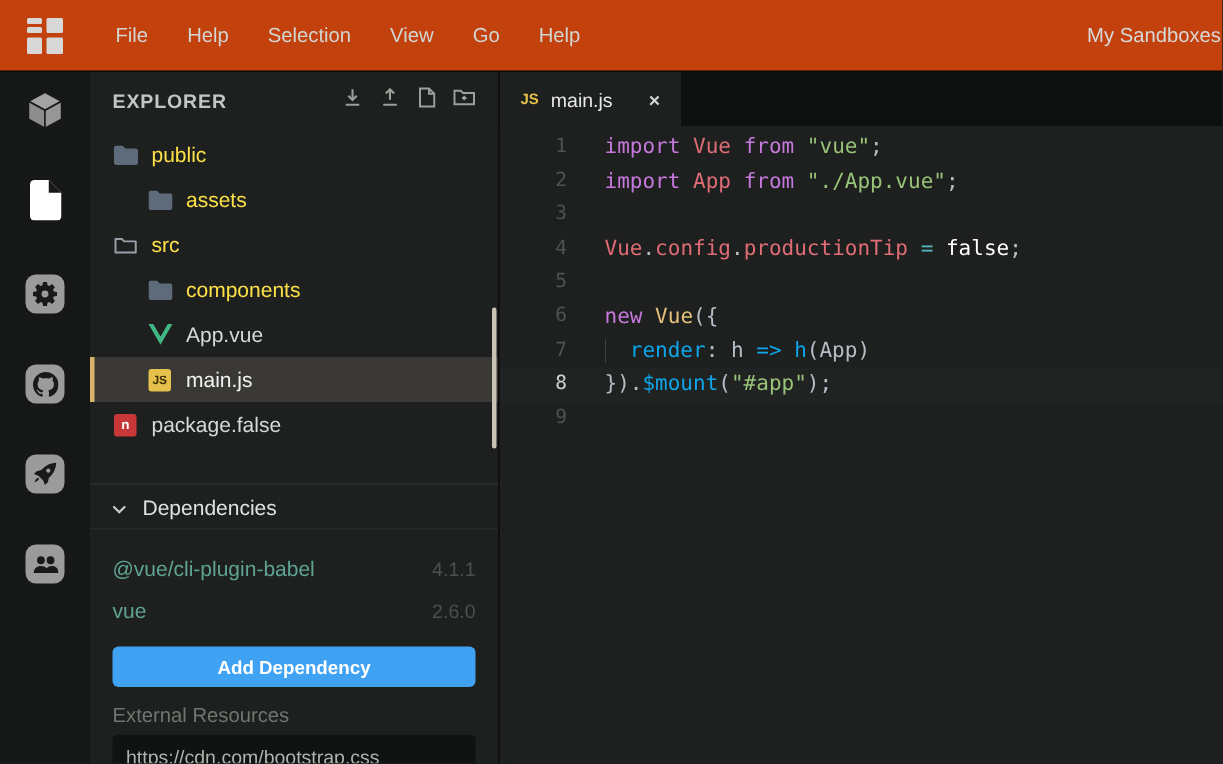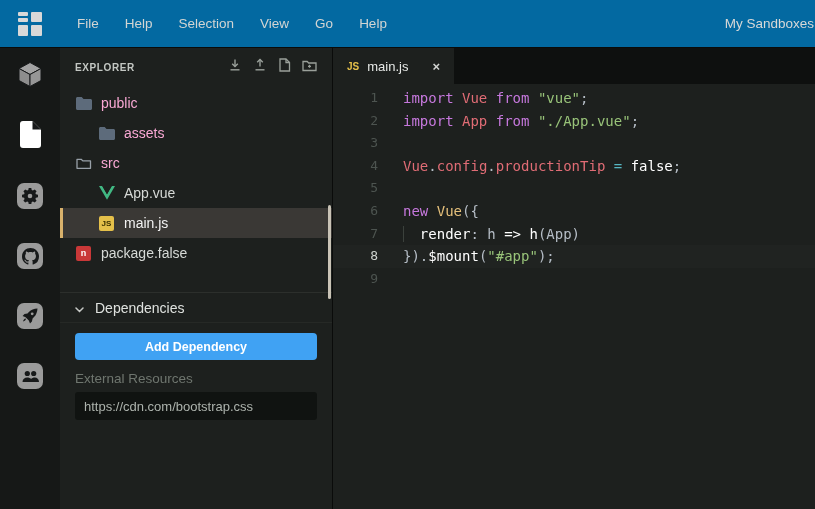--- a/index.html
+++ b/index.html
@@ -1,21 +1,21 @@
 <!DOCTYPE html>
 <html><head>
 <meta charset="utf-8">
 <style>
   * { margin:0; padding:0; box-sizing:border-box; }
   html,body { width:815px; height:509px; overflow:hidden; background:#1d201e;
               font-family:"Liberation Sans", sans-serif; }
   .app { width:815px; height:509px; display:flex; flex-direction:column; }
 
   
-  .topbar { height:48px; flex:0 0 48px; background:#0369a1; display:flex; align-items:center;
+  .topbar { height:48px; flex:0 0 48px; background:#c2410c; display:flex; align-items:center;
             border-bottom:1px solid #0a0b0a; }
   .logo-cell { width:60px; display:flex; justify-content:center; }
   .logo-grid { position:relative; width:24px; height:24px; }
   .logo-grid span { position:absolute; background:#d8d8d8; border-radius:1px; }
   .lg-a1 { left:0; top:0;  width:10px; height:4px; }
   .lg-a2 { left:0; top:6px; width:10px; height:4px; }
   .lg-b  { left:13px; top:0; width:11px; height:10px; }
   .lg-c  { left:0; top:13px; width:10px; height:11px; }
   .lg-d  { left:13px; top:13px; width:11px; height:11px; }
   .menu { display:flex; margin-left:4px; }
@@ -30,28 +30,28 @@
                  align-items:center; padding-top:14px; gap:32px; }
   .ab-item { width:28px; height:28px; display:flex; align-items:center; justify-content:center; cursor:pointer; }
   .ab-badge { width:26px; height:26px; background:#9b9b9b; border-radius:7px; display:flex;
               align-items:center; justify-content:center; }
 
   
   .explorer { width:273px; flex:0 0 273px; background:#1d201e; border-right:1px solid #0a0b0a;
               position:relative; overflow:hidden; }
   .explorer-header { height:38px; display:flex; align-items:center; justify-content:space-between;
                      padding:0 15px; }
-  .explorer-title { color:#c3c7c3; font-size:10px; font-weight:bold; letter-spacing:.6px; }
+  .explorer-title { color:#c3c7c3; font-size:13px; font-weight:bold; letter-spacing:.6px; }
   .explorer-actions { display:flex; gap:11px; }
   .ex-action { display:flex; align-items:center; cursor:pointer; }
 
   .tree { margin-top:2px; }
   .tree-row { height:30px; display:flex; align-items:center; cursor:pointer; }
   .tree-icon { width:17px; display:flex; justify-content:center; align-items:center; }
-  .tree-label { margin-left:9px; font-size:14px; color:#f9a8d4; }
+  .tree-label { margin-left:9px; font-size:14px; color:#fde047; }
   .tree-row.file .tree-label { color:#d6d9d6; }
   .tree-row.selected { background:#3a3835; border-left:3px solid #d9b26c; }
   .tree-row.selected .tree-label { color:#f2f2f2; }
   .js-badge { width:15px; height:15px; background:#e5c04a; border-radius:2px; color:#3a3000;
               font-size:8px; font-weight:bold; display:flex; align-items:center; justify-content:center; }
   .npm-badge { width:15px; height:15px; background:#c93838; border-radius:2px; color:#fff;
                font-size:9px; font-weight:bold; display:flex; align-items:center; justify-content:center; }
 
   .section-divider { border-top:1px solid #2c2f2c; margin-top:24px; }
   .deps-header { height:30px; display:flex; align-items:center; gap:11px; padding:0 15px;
@@ -84,21 +84,21 @@
   .code-line { display:flex; height:22.6px; line-height:22.6px; }
   .gutter { width:45px; text-align:right; color:#4d5450; font-size:13px; flex:0 0 45px; }
   .code-line.active .gutter { color:#ced3ce; }
   .code-line.active { background:rgba(255,255,255,0.015); }
   .line-content { margin-left:25px; white-space:pre; }
   .tk { white-space:pre; }
   .tk-kw   { color:#c678dd; }
   .tk-var  { color:#e06c75; }
   .tk-str  { color:#98c379; }
   .tk-num  { color:#ffffff; }
-  .tk-fn   { color:#ffffff; }
+  .tk-fn   { color:#0ea5e9; }
   .tk-type { color:#e5c07b; }
   .tk-op   { color:#56b6c2; }
   .tk-pl   { color:#b5bdc6; }
   .tk-guide{ box-shadow:inset 1px 0 0 #3b413c; }
 </style>
 </head>
 <body>
 
 <div class="app">
   <header class="topbar">
@@ -232,20 +232,28 @@
             <span class="tree-label">assets</span>
           </div>
           <div class="tree-row" style="padding-left: 15px;">
             <span class="tree-icon">
               <svg width="16" height="13" viewBox="0 0 16 13" fill="none" stroke="#98a0a8" stroke-width="1.3">
                 <path d="M1 2.3h4.2l1.6 1.6h7.7v7.4H1z" stroke-linejoin="round"></path>
               </svg>
             </span>
             <span class="tree-label">src</span>
           </div>
+          <div class="tree-row" style="padding-left: 38px;">
+            <span class="tree-icon">
+              <svg width="16" height="13" viewBox="0 0 16 13">
+                <path fill="#5d6b7b" d="M0 1.5C0 .7.7 0 1.5 0h4.2L7.5 2h7c.8 0 1.5.7 1.5 1.5v8c0 .8-.7 1.5-1.5 1.5h-13C.7 13 0 12.3 0 11.5z"></path>
+              </svg>
+            </span>
+            <span class="tree-label">components</span>
+          </div>
           <div class="tree-row file" style="padding-left: 38px;">
             <span class="tree-icon">
               <svg width="16" height="14" viewBox="0 0 24 21">
                 <path fill="#41b883" d="M0 0h4.9L12 12.2 19.1 0H24L12 20.7z"></path>
                 <path fill="#1d201e" d="M4.9 0h4.2L12 5l2.9-5h4.2L12 12.2z"></path>
               </svg>
             </span>
             <span class="tree-label">App.vue</span>
           </div>
           <div class="tree-row file selected" style="padding-left: 35px;">
@@ -261,20 +269,30 @@
             <span class="tree-label">package.false</span>
           </div>
         </div>
       <div class="section-divider"></div>
       <div class="deps-header">
         <span><svg width="9" height="6" viewBox="0 0 9 6">
               <path d="M1 1l3.5 3.5L8 1" stroke="#c6c9c6" stroke-width="1.5" fill="none" stroke-linecap="round"></path>
             </svg></span>
         <span>Dependencies</span>
       </div>
+      <div id="deps-list">
+          <div class="dep-row">
+            <span class="dep-name">@vue/cli-plugin-babel</span>
+            <span class="dep-version">4.1.1</span>
+          </div>
+          <div class="dep-row">
+            <span class="dep-name">vue</span>
+            <span class="dep-version">2.6.0</span>
+          </div>
+        </div>
       <button class="add-dep">Add Dependency</button>
       <div class="ext-label">External Resources</div>
       <input class="ext-input" value="https://cdn.com/bootstrap.css" style="">
       <div class="explorer-scrollbar"></div>
     </section>
 
     <section class="editor">
       <div class="tabbar">
         <div class="tab">
           <span class="tab-js-icon">JS</span>

